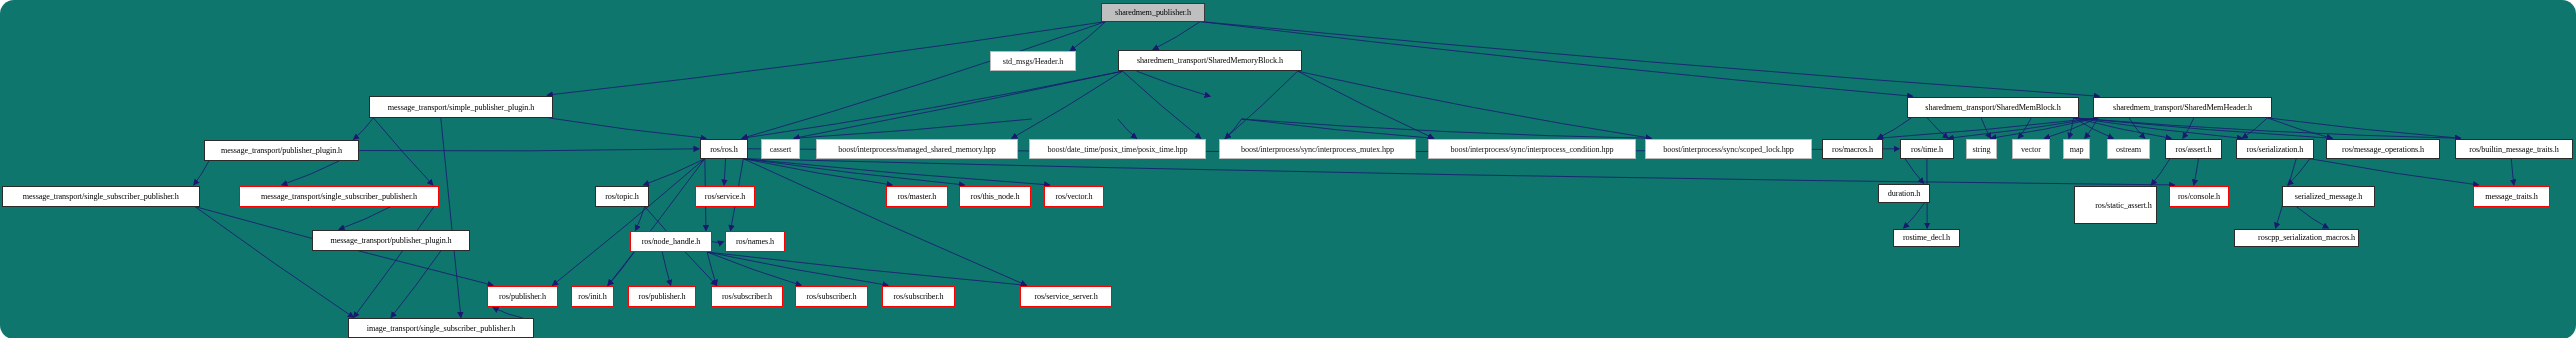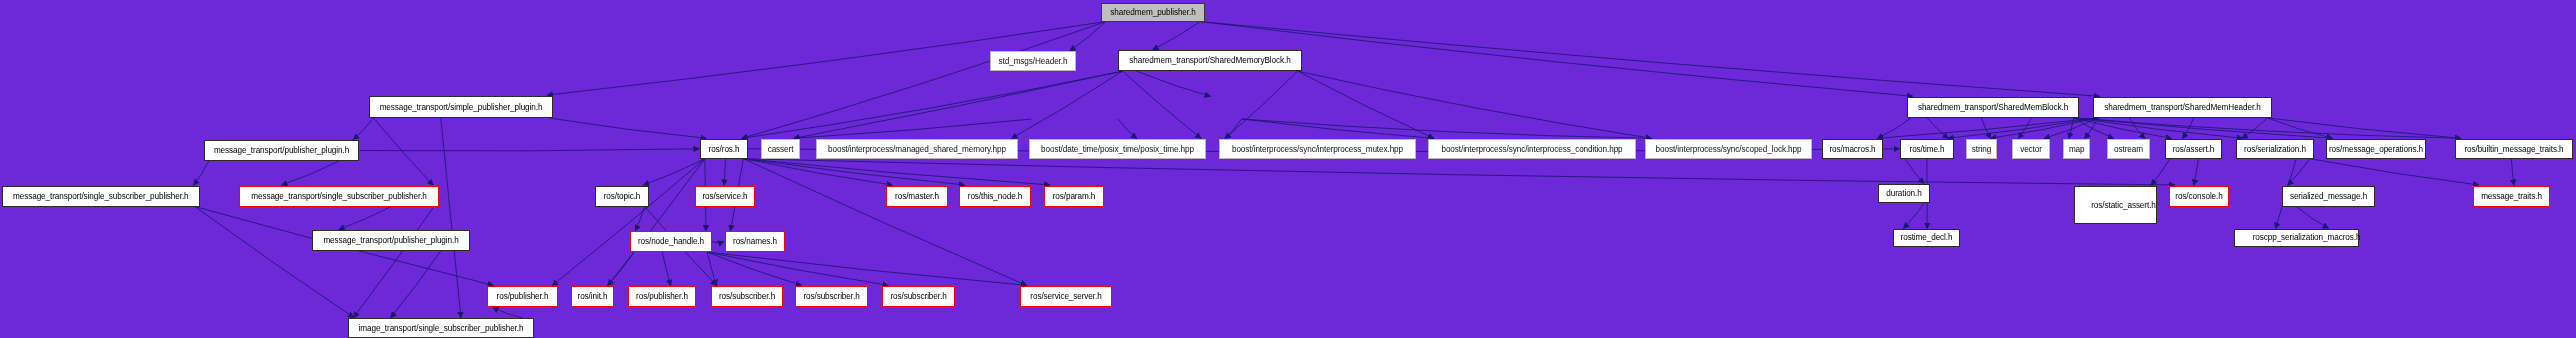--- a/index.html
+++ b/index.html
@@ -1,17 +1,17 @@
 <!DOCTYPE html>
 <html style="font-size:9.3px"><head>
 <meta charset="utf-8">
 <style>
   html,body{margin:0;padding:0;background:#ffffff;}
-  #canvas{position:relative;width:2576px;height:339px;background:#6d28d9;overflow:hidden;
-          font-family:Liberation Sans, sans-serif;}
+  #canvas{position:relative;width:2576px;height:339px;background:#0f766e;overflow:hidden;
+          font-family:Liberation Serif, serif;border-radius:14px;}
   #edges{position:absolute;left:0;top:0;width:2576px;height:339px;}
   .node{position:absolute;box-sizing:border-box;background:#ffffff;border:1.2px solid #000000;
         display:flex;align-items:center;justify-content:center;white-space:nowrap;
         font-size:8.2px;letter-spacing:-0.1px;color:#000000;cursor:pointer;z-index:2;}
   .node.root{background:#bfbfbf;border:1.2px solid #383838;}
   .node.ext{border:0.6px solid #b9b9b9;color:#111111;}
   .node.red{border:1.2px solid #ff0000;}
   .node.ros{border:0.9px solid #2b2b2b;}
 </style>
 </head>
@@ -125,29 +125,29 @@
     <div class="node ext" style="left: 1428px; top: 139px; width: 208px; height: 20px;">boost/interprocess/sync/interprocess_condition.hpp</div>
     <div class="node ext" style="left: 1645px; top: 139px; width: 167px; height: 20px;">boost/interprocess/sync/scoped_lock.hpp</div>
     <div class="node ros" style="left: 1822px; top: 139px; width: 61px; height: 20px;">ros/macros.h</div>
     <div class="node ros" style="left: 1900px; top: 139px; width: 54px; height: 20px;">ros/time.h</div>
     <div class="node ext" style="left: 1966px; top: 139px; width: 31px; height: 20px;">string</div>
     <div class="node ext" style="left: 2012px; top: 139px; width: 38px; height: 20px;">vector</div>
     <div class="node ext" style="left: 2063px; top: 139px; width: 27.4px; height: 20px;">map</div>
     <div class="node ext" style="left: 2107px; top: 139px; width: 43px; height: 20px;">ostream</div>
     <div class="node ros" style="left: 2165px; top: 139px; width: 57px; height: 20px;">ros/assert.h</div>
     <div class="node ros" style="left: 2236px; top: 139px; width: 78px; height: 20px;">ros/serialization.h</div>
-    <div class="node ros" style="left: 2326px; top: 139px; width: 100px; height: 20px;">ros/message_operations.h</div>
+    <div class="node ros" style="left: 2326px; top: 139px; width: 114px; height: 20px;">ros/message_operations.h</div>
     <div class="node ros" style="left: 2455px; top: 139px; width: 118px; height: 20px;">ros/builtin_message_traits.h</div>
     <div class="node ros" style="left: 1.8px; top: 186px; width: 198px; height: 21px;">message_transport/single_subscriber_publisher.h</div>
     <div class="node red" style="left: 239px; top: 186px; width: 200px; height: 21px;">message_transport/single_subscriber_publisher.h</div>
     <div class="node ros" style="left: 595px; top: 186px; width: 54px; height: 21px;">ros/topic.h</div>
     <div class="node red" style="left: 695px; top: 186px; width: 60px; height: 21px;">ros/service.h</div>
     <div class="node red" style="left: 886px; top: 186px; width: 62px; height: 21px;">ros/master.h</div>
     <div class="node red" style="left: 959px; top: 186px; width: 72px; height: 21px; text-align: right;">ros/this_node.h</div>
-    <div class="node red" style="left: 1044px; top: 186px; width: 60px; height: 21px;">ros/param.h</div>
+    <div class="node red" style="left: 1044px; top: 186px; width: 60px; height: 21px;">ros/vector.h</div>
     <div class="node ros" style="left: 1878px; top: 184px; width: 52px; height: 18.7px;">duration.h</div>
     <div class="node ros" style="left: 2074px; top: 186px; width: 83px; height: 38px; padding-left: 16px;">ros/static_assert.h</div>
     <div class="node red" style="left: 2169px; top: 186px; width: 60px; height: 21px;">ros/console.h</div>
     <div class="node ros" style="left: 2282px; top: 186px; width: 93px; height: 21px;">serialized_message.h</div>
     <div class="node red" style="left: 2473px; top: 186px; width: 77px; height: 21px;">message_traits.h</div>
     <div class="node ros" style="left: 312px; top: 230px; width: 158px; height: 21px;">message_transport/publisher_plugin.h</div>
     <div class="node red" style="left: 630px; top: 231px; width: 82px; height: 21px;">ros/node_handle.h</div>
     <div class="node red" style="left: 725px; top: 231px; width: 60px; height: 21px;">ros/names.h</div>
     <div class="node ros" style="left: 1893px; top: 229px; width: 67px; height: 17.5px;">rostime_decl.h</div>
     <div class="node ros" style="left: 2234px; top: 229px; width: 125px; height: 17.5px; padding-left: 20px;">roscpp_serialization_macros.h</div>

